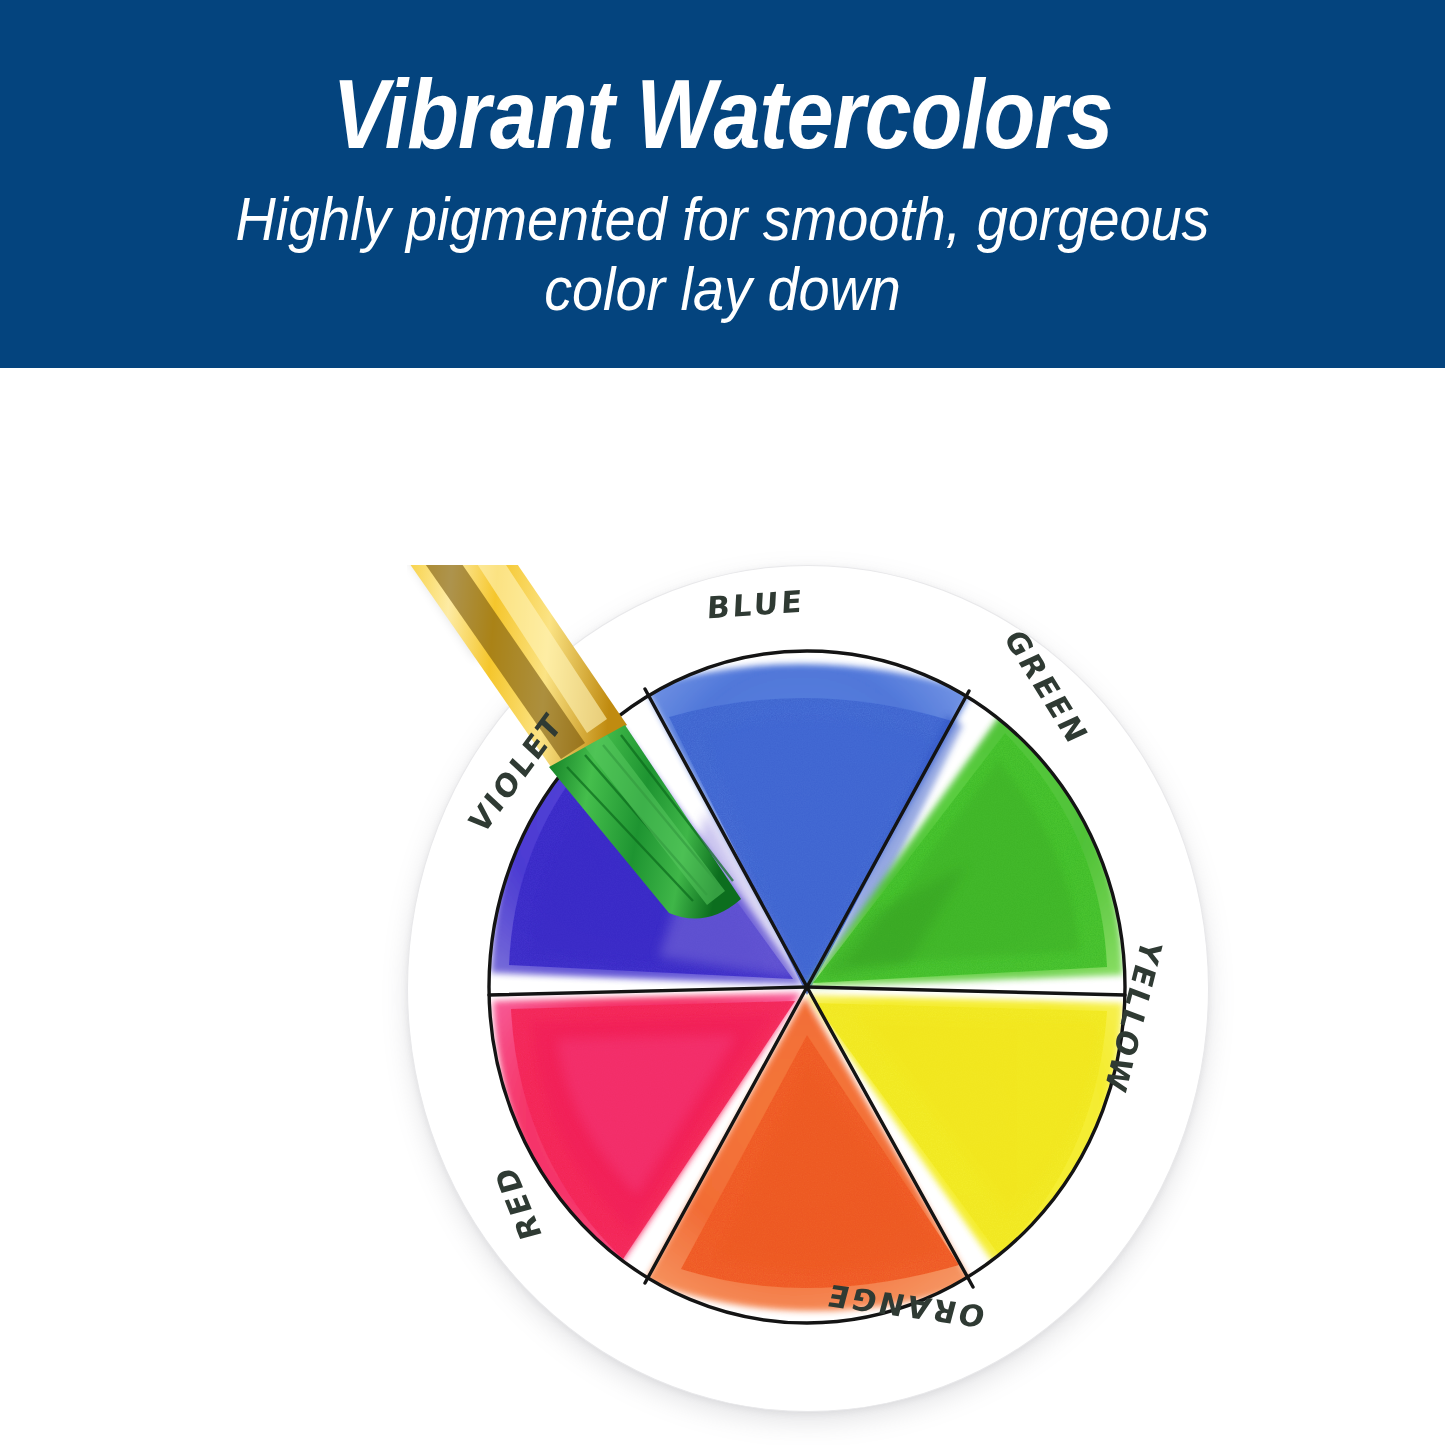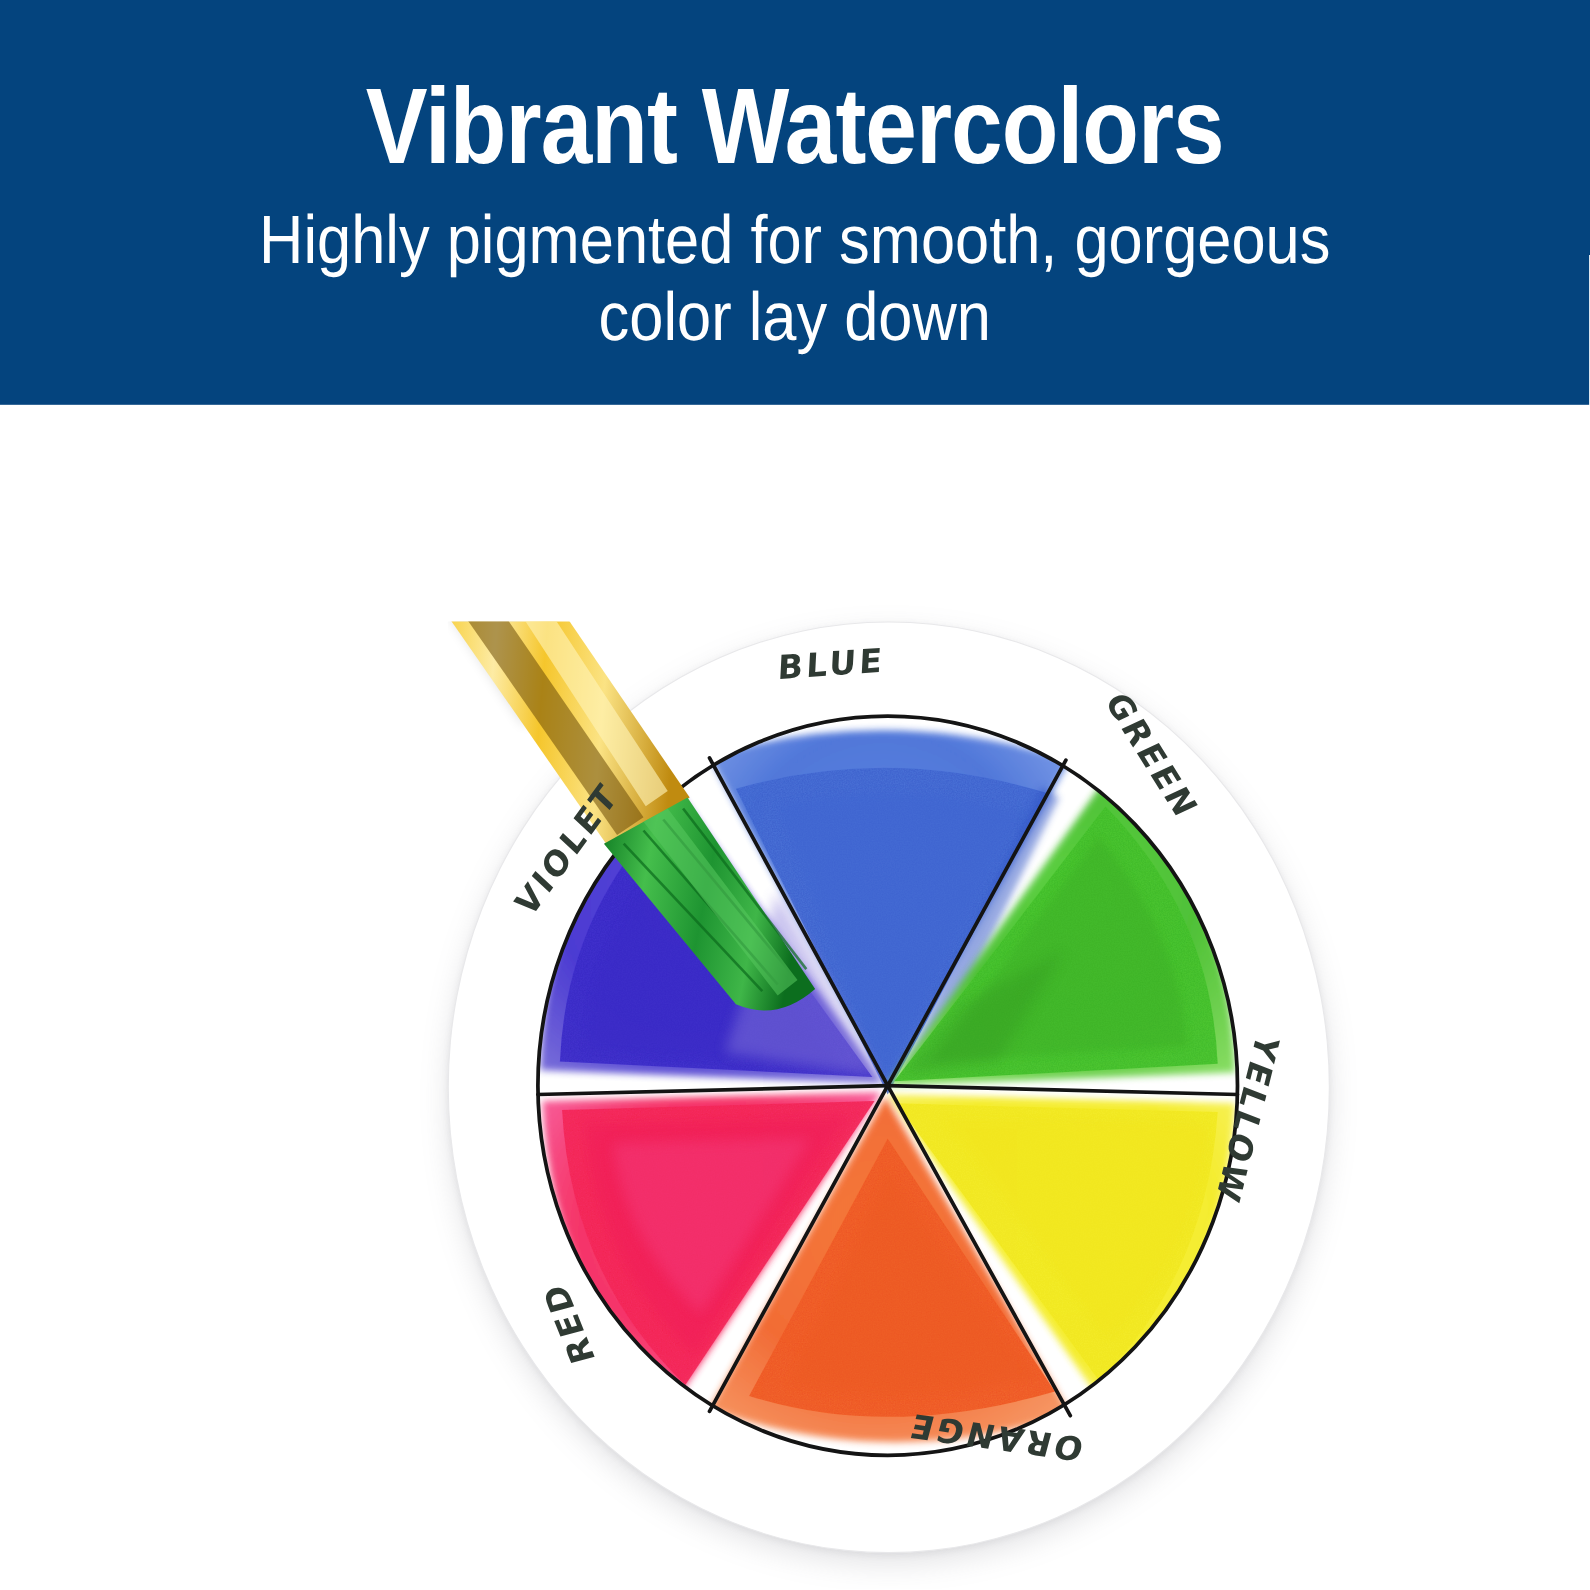--- a/index.html
+++ b/index.html
@@ -21,20 +21,21 @@
   
   .banner {
     position: absolute;
     left: 0;
     top: 0;
     width: 1445px;
     height: 368px;
     background: #04447E;
     z-index: 5;
     overflow: hidden;
+    font-style: italic;
   }
   .banner-title {
     position: absolute;
     left: 0;
     top: 62px;
     width: 1445px;
     text-align: center;
     color: #ffffff;
     font-family: "Liberation Sans", sans-serif;
     font-weight: bold;

